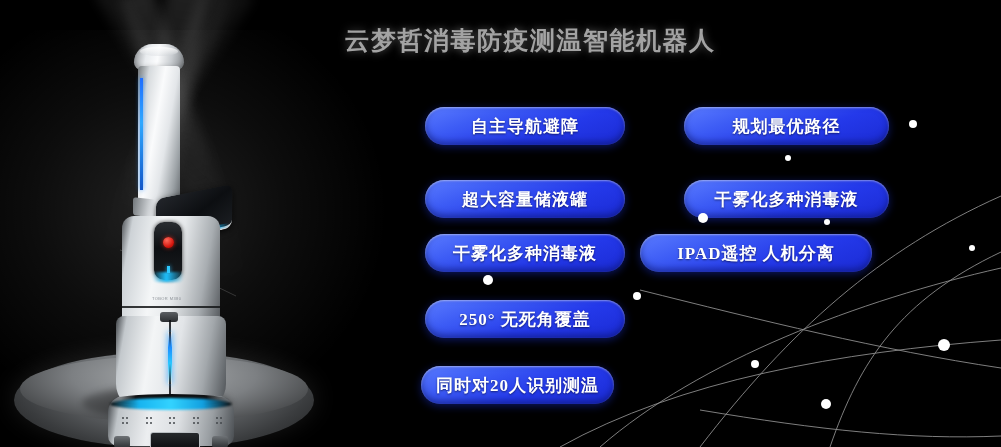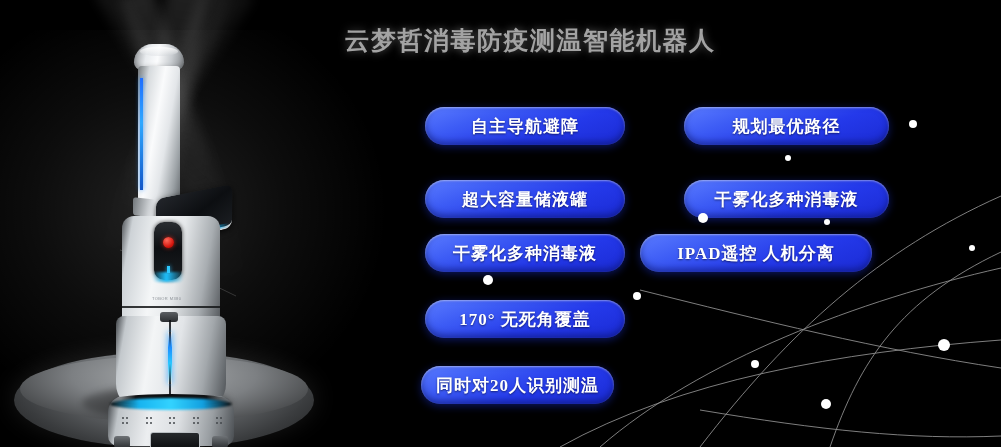--- a/index.html
+++ b/index.html
@@ -394,21 +394,21 @@
     <div class="wheel-l"></div>
     <div class="wheel-r"></div>
     <div class="front-panel"></div>
   </div>
 
   <div class="title">云梦哲消毒防疫测温智能机器人</div>
 
   <div class="pill col-left r0">自主导航避障</div>
   <div class="pill col-left r1">超大容量储液罐</div>
   <div class="pill col-left r2">干雾化多种消毒液</div>
-  <div class="pill col-left r3">170°  无死角覆盖</div>
+  <div class="pill col-left r3">250°  无死角覆盖</div>
   <div class="pill col-left wide r4">同时对20人识别测温</div>
 
   <div class="pill col-right r0">规划最优路径</div>
   <div class="pill col-right r1">干雾化多种消毒液</div>
   <div class="pill col-right wide r2">IPAD遥控  人机分离</div>
 
   <div id="dot-layer" class="bg-layer">
       <span class="dot" style="left: 909px; top: 120px; width: 8px; height: 8px;"></span>
       <span class="dot" style="left: 785px; top: 155px; width: 6px; height: 6px;"></span>
       <span class="dot" style="left: 698px; top: 213px; width: 10px; height: 10px;"></span>

